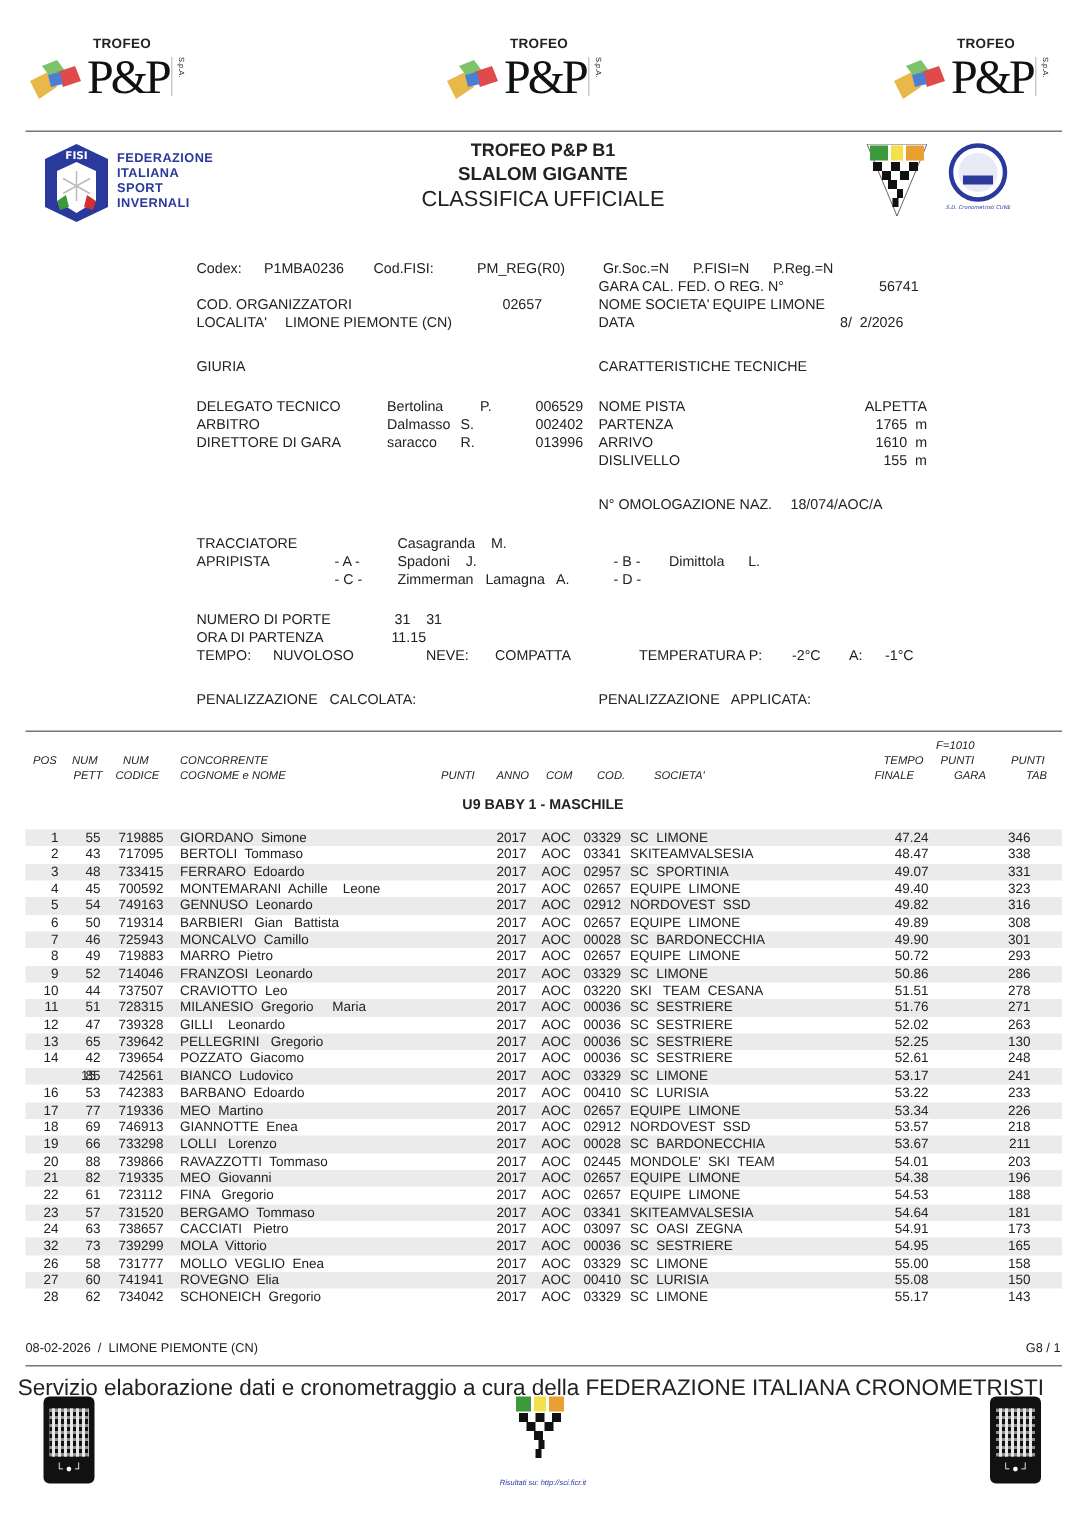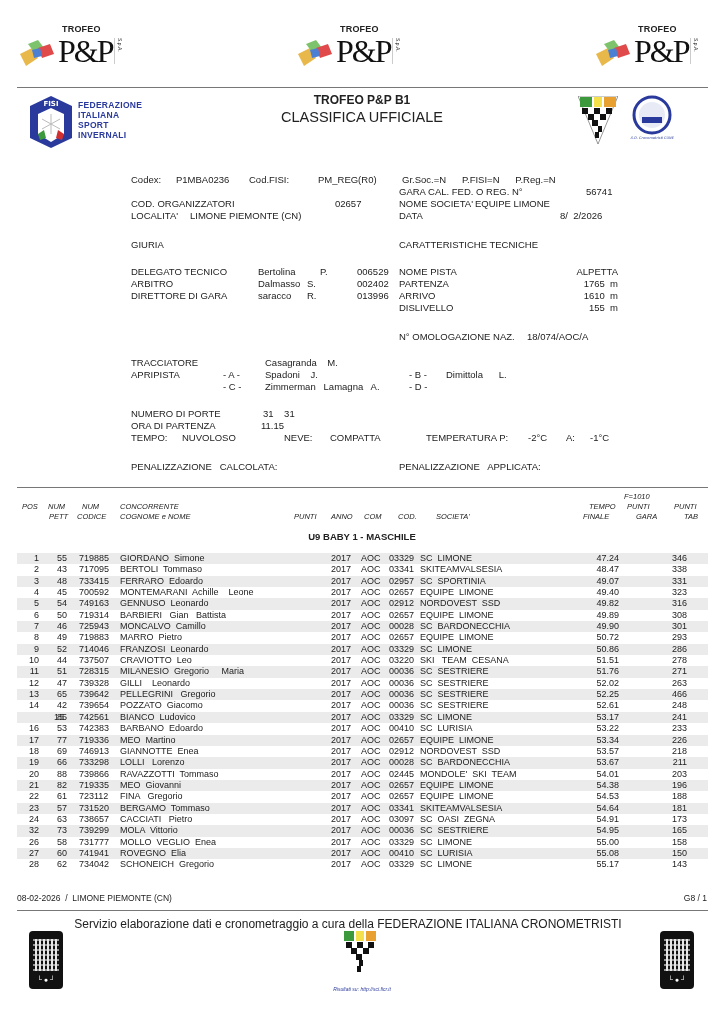--- a/index.html
+++ b/index.html
@@ -39,21 +39,21 @@
   .c-name { left: 103px; }
   .c-anno { left: 314px; }
   .c-com { left: 344px; }
   .c-cod { left: 372px; }
   .c-soc { left: 403px; }
   .c-time { left: 572px; width: 30px; text-align: right; }
   .c-tab { left: 640px; width: 30px; text-align: right; }
 
   .footer-left { position: absolute; left: 17px; top: 893px; font-size: 8.5px; }
   .footer-right { position: absolute; right: 17px; top: 893px; font-size: 8.5px; }
-  .service { position: absolute; left: 0; width: 696px; top: 917px; text-align: center; font-size: 12px; }
+  .service { position: absolute; left: 0; width: 696px; top: 917px; text-align: right; font-size: 15px; }
   .phone { position: absolute; top: 931px; width: 34px; height: 58px; background: #111; border-radius: 4px; }
   .phone .qr { position: absolute; left: 4px; top: 8px; width: 26px; height: 32px; background:
       repeating-linear-gradient(90deg, #111 0 2px, #fff 2px 4px),
       #fff; opacity: 0.9; }
   .phone .qr::after { content: ""; position: absolute; inset: 0; background: repeating-linear-gradient(0deg, rgba(255,255,255,0.6) 0 2px, transparent 2px 5px); }
   .phone .btns { position: absolute; left: 0; width: 34px; bottom: 5px; text-align: center; color: #fff; font-size: 7px; line-height: 8px; }
   .results-url { position: absolute; left: 0; width: 724px; top: 986px; text-align: center; font-size: 5px; font-style: italic; color: #2a3a9c; }
 </style>
 </head>
 <body>
@@ -110,20 +110,21 @@
   <div class="fisi-text">
     <div>FEDERAZIONE</div>
     <div>ITALIANA</div>
     <div>SPORT</div>
     <div>INVERNALI</div>
   </div>
 </div>
 
 <div class="title-block">
   <div class="t1">TROFEO P&amp;P B1</div>
+  <div class="t2">SLALOM GIGANTE</div>
   <div class="t3">CLASSIFICA UFFICIALE</div>
 </div>
 
 <svg class="abs" style="left:578px;top:96px;" width="40" height="48" viewBox="0 0 40 48">
   <polygon points="0,0 40,0 20,48" fill="#fff" stroke="#333" stroke-width="0.5"></polygon>
   <rect x="2" y="1" width="12" height="10" fill="#3c9a3c"></rect>
   <rect x="26" y="1" width="12" height="10" fill="#e8a030"></rect>
   <rect x="16" y="1" width="8" height="10" fill="#f4e04a"></rect>
   <g fill="#111">
     <rect x="4" y="12" width="6" height="6"></rect>
@@ -390,21 +391,21 @@
     <div class="row odd">
       <span class="c-pos" style="white-space: pre;">13</span>
       <span class="c-pett" style="white-space: pre;">65</span>
       <span class="c-code" style="white-space: pre;">739642</span>
       <span class="c-name" style="white-space: pre;">PELLEGRINI   Gregorio</span>
       <span class="c-anno" style="white-space: pre;">2017</span>
       <span class="c-com" style="white-space: pre;">AOC</span>
       <span class="c-cod" style="white-space: pre;">00036</span>
       <span class="c-soc" style="white-space: pre;">SC  SESTRIERE</span>
       <span class="c-time" style="white-space: pre;">52.25</span>
-      <span class="c-tab" style="white-space: pre;">466</span>
+      <span class="c-tab" style="white-space: pre;">130</span>
     </div>
     <div class="row">
       <span class="c-pos" style="white-space: pre;">14</span>
       <span class="c-pett" style="white-space: pre;">42</span>
       <span class="c-code" style="white-space: pre;">739654</span>
       <span class="c-name" style="white-space: pre;">POZZATO  Giacomo</span>
       <span class="c-anno" style="white-space: pre;">2017</span>
       <span class="c-com" style="white-space: pre;">AOC</span>
       <span class="c-cod" style="white-space: pre;">00036</span>
       <span class="c-soc" style="white-space: pre;">SC  SESTRIERE</span>

